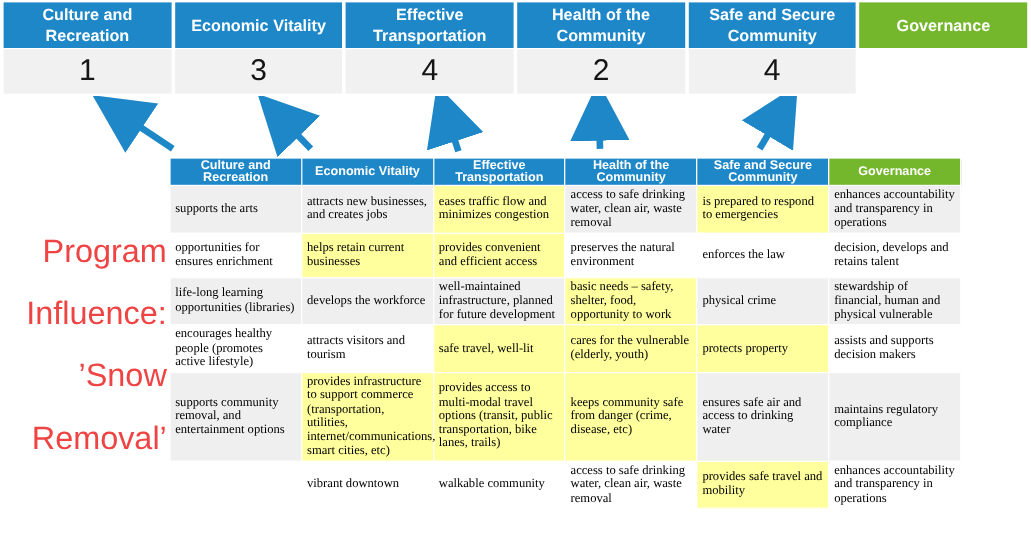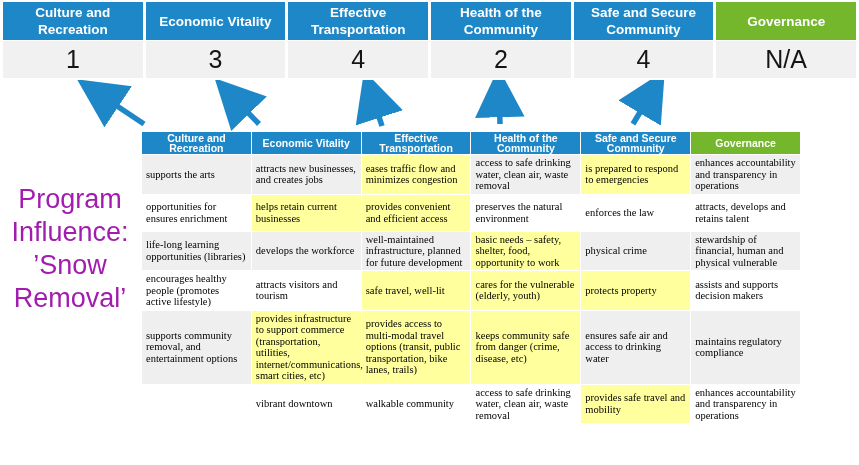--- a/index.html
+++ b/index.html
@@ -34,21 +34,21 @@
     display:flex;align-items:center;justify-content:center;
     font-size:25px;color:#151515;
   }
   
   .arrows{position:absolute;left:0;top:80px;width:859px;height:52px}
   .arrow-line{stroke:var(--arrow-blue);stroke-width:5.5px}
   .arrow-head{fill:var(--arrow-blue)}
   
   .program-label{
     position:absolute;left:1px;top:183px;width:138px;
-    text-align:center;font-size:27px;line-height:33px;color:#a21caf;
+    text-align:right;font-size:27px;line-height:52px;color:#ef4444;
   }
   
   .matrix{
     position:absolute;left:141px;top:131px;width:660px;
     border-collapse:collapse;table-layout:fixed;
   }
   .matrix th{
     background:var(--header-blue);color:#fff;font-weight:bold;
     font-size:10.5px;line-height:10px;height:21px;
     text-align:center;padding:1px 3px;border:1px solid #fff;
@@ -89,21 +89,20 @@
     <div class="sum-col">
       <div class="sum-head">Health of the Community</div>
       <div class="sum-score">2</div>
     </div>
     <div class="sum-col">
       <div class="sum-head">Safe and Secure Community</div>
       <div class="sum-score">4</div>
     </div>
     <div class="sum-col">
       <div class="sum-head green">Governance</div>
-      <div class="sum-score">N/A</div>
     </div>
   </div>
 
 <svg class="arrows" width="859" height="52" viewBox="0 0 859 52">
   <defs>
     <marker id="ah" markerWidth="9" markerHeight="9" refX="5.5" refY="4.5" orient="auto">
       <path class="arrow-head" d="M0,0 L9,4.5 L0,9 z"></path>
     </marker>
   </defs>
   <line class="arrow-line" x1="144" y1="44" x2="93" y2="10" marker-end="url(#ah)"></line>
@@ -134,21 +133,21 @@
         <td>access to safe drinking water, clean air, waste removal</td>
         <td class="hl">is prepared to respond to emergencies</td>
         <td>enhances accountability and transparency in operations</td>
       </tr>
       <tr>
         <td>opportunities for ensures enrichment</td>
         <td class="hl">helps retain current businesses</td>
         <td class="hl">provides convenient and efficient access</td>
         <td>preserves the natural environment</td>
         <td>enforces the law</td>
-        <td>attracts, develops and retains talent</td>
+        <td>decision, develops and retains talent</td>
       </tr>
       <tr>
         <td>life-long learning opportunities (libraries)</td>
         <td>develops the workforce</td>
         <td>well-maintained infrastructure, planned for future development</td>
         <td class="hl">basic needs – safety, shelter, food, opportunity to work</td>
         <td>physical crime</td>
         <td>stewardship of financial, human and physical vulnerable</td>
       </tr>
       <tr>

